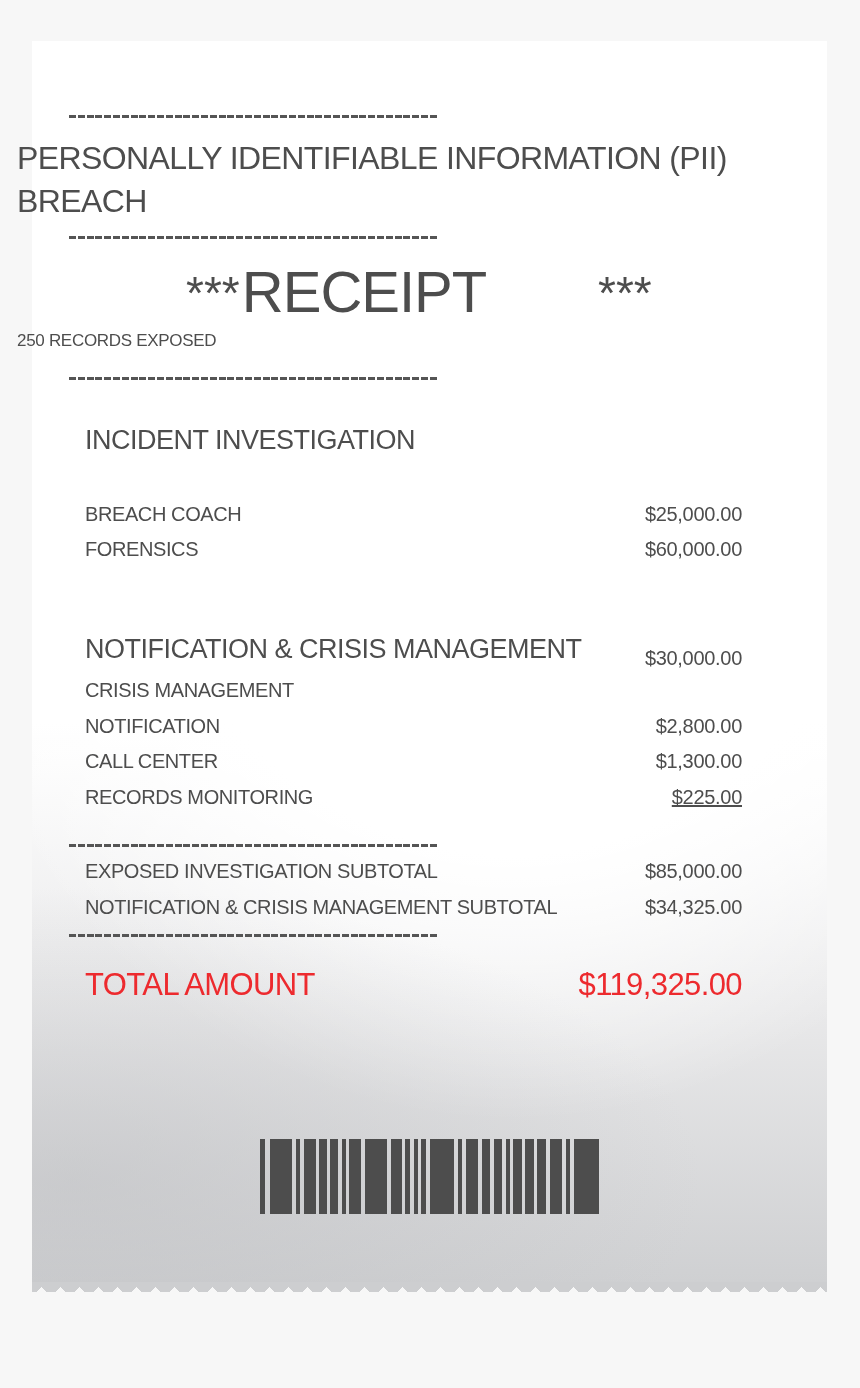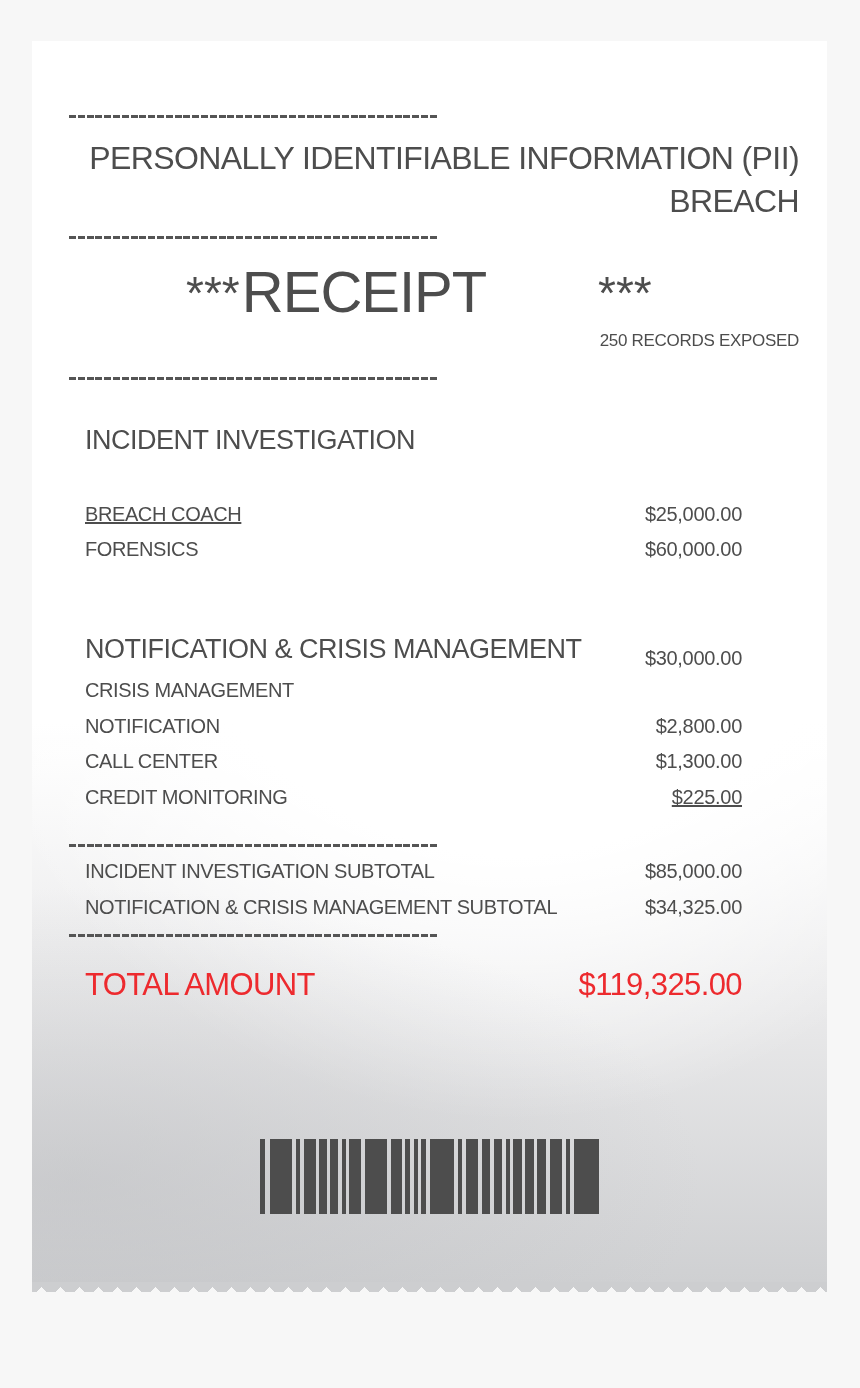--- a/index.html
+++ b/index.html
@@ -23,21 +23,21 @@
     position:absolute; left:32px; top:1282px; width:795px; height:10px;
     background:
       linear-gradient(135deg, #cdced0 50%, transparent 50%) 0 0 / 19px 10px repeat-x,
       linear-gradient(225deg, #cdced0 50%, transparent 50%) 0 0 / 19px 10px repeat-x;
   }
   .dashes {
     position:absolute; left:69px; height:3px; width:368px;
     background: repeating-linear-gradient(90deg, #555 0 7px, transparent 7px 8.8px);
   }
   .abs { position:absolute; white-space:nowrap; }
-  .center { left:4px; width:795px; text-align:right; }
+  .center { left:17px; width:795px; text-align:left; }
   .title { font-size:32px; letter-spacing:-0.6px; line-height:38px; }
   .stars { font-size:46px; top:266px; }
   .receipt-word { font-size:58px; top:258px; left:0; width:728px; text-align:center; letter-spacing:-1px; }
   .records { font-size:17px; top:331px; letter-spacing:-0.3px; }
   .section { font-size:27px; left:85px; letter-spacing:-0.5px; }
   .row-label { font-size:20px; left:85px; letter-spacing:-0.4px; }
   .row-amt { font-size:20px; right:118px; text-align:right; letter-spacing:-0.3px; }
   .total { color:#ed2a2e; font-size:31px; letter-spacing:-0.6px; }
   .barcode { position:absolute; left:260px; top:1139px; width:339px; height:75px; }
   .barcode span { position:absolute; top:0; height:75px; background:#4d4d4d; }
@@ -53,37 +53,37 @@
 <div class="abs center title" style="top:182px;">BREACH</div>
 <div class="dashes" style="top:236px;"></div>
 
 <div class="abs stars" style="left:186px;">***</div>
 <div class="abs receipt-word">RECEIPT</div>
 <div class="abs stars" style="left:598px;">***</div>
 <div class="abs center records">250 RECORDS EXPOSED</div>
 <div class="dashes" style="top:377px;"></div>
 
 <div class="abs section" style="top:425px;">INCIDENT INVESTIGATION</div>
-<div class="abs row-label" style="top:503px;text-decoration:underline;">BREACH COACH</div>
+<div class="abs row-label" style="top:503px;">BREACH COACH</div>
 <div class="abs row-amt" style="top:503px;">$25,000.00</div>
 <div class="abs row-label" style="top:538px;">FORENSICS</div>
 <div class="abs row-amt" style="top:538px;">$60,000.00</div>
 
 <div class="abs section" style="top:634px;">NOTIFICATION &amp; CRISIS MANAGEMENT</div>
 <div class="abs row-label" style="top:679px;">CRISIS MANAGEMENT</div>
 <div class="abs row-amt" style="top:647px;">$30,000.00</div>
 <div class="abs row-label" style="top:715px;">NOTIFICATION</div>
 <div class="abs row-amt" style="top:715px;">$2,800.00</div>
 <div class="abs row-label" style="top:750px;">CALL CENTER</div>
 <div class="abs row-amt" style="top:750px;">$1,300.00</div>
-<div class="abs row-label" style="top:786px;">CREDIT MONITORING</div>
+<div class="abs row-label" style="top:786px;">RECORDS MONITORING</div>
 <div class="abs row-amt" style="top:786px;text-decoration:underline;">$225.00</div>
 
 <div class="dashes" style="top:844px;"></div>
-<div class="abs row-label" style="top:860px;">INCIDENT INVESTIGATION SUBTOTAL</div>
+<div class="abs row-label" style="top:860px;">EXPOSED INVESTIGATION SUBTOTAL</div>
 <div class="abs row-amt" style="top:860px;">$85,000.00</div>
 <div class="abs row-label" style="top:896px;text-align:right;">NOTIFICATION &amp; CRISIS MANAGEMENT SUBTOTAL</div>
 <div class="abs row-amt" style="top:896px;">$34,325.00</div>
 <div class="dashes" style="top:934px;"></div>
 
 <div class="abs total" style="top:967px; left:85px;">TOTAL AMOUNT</div>
 <div class="abs total" style="top:967px; right:118px;">$119,325.00</div>
 
 <div class="barcode">
   <span style="left:0;width:5px"></span>

